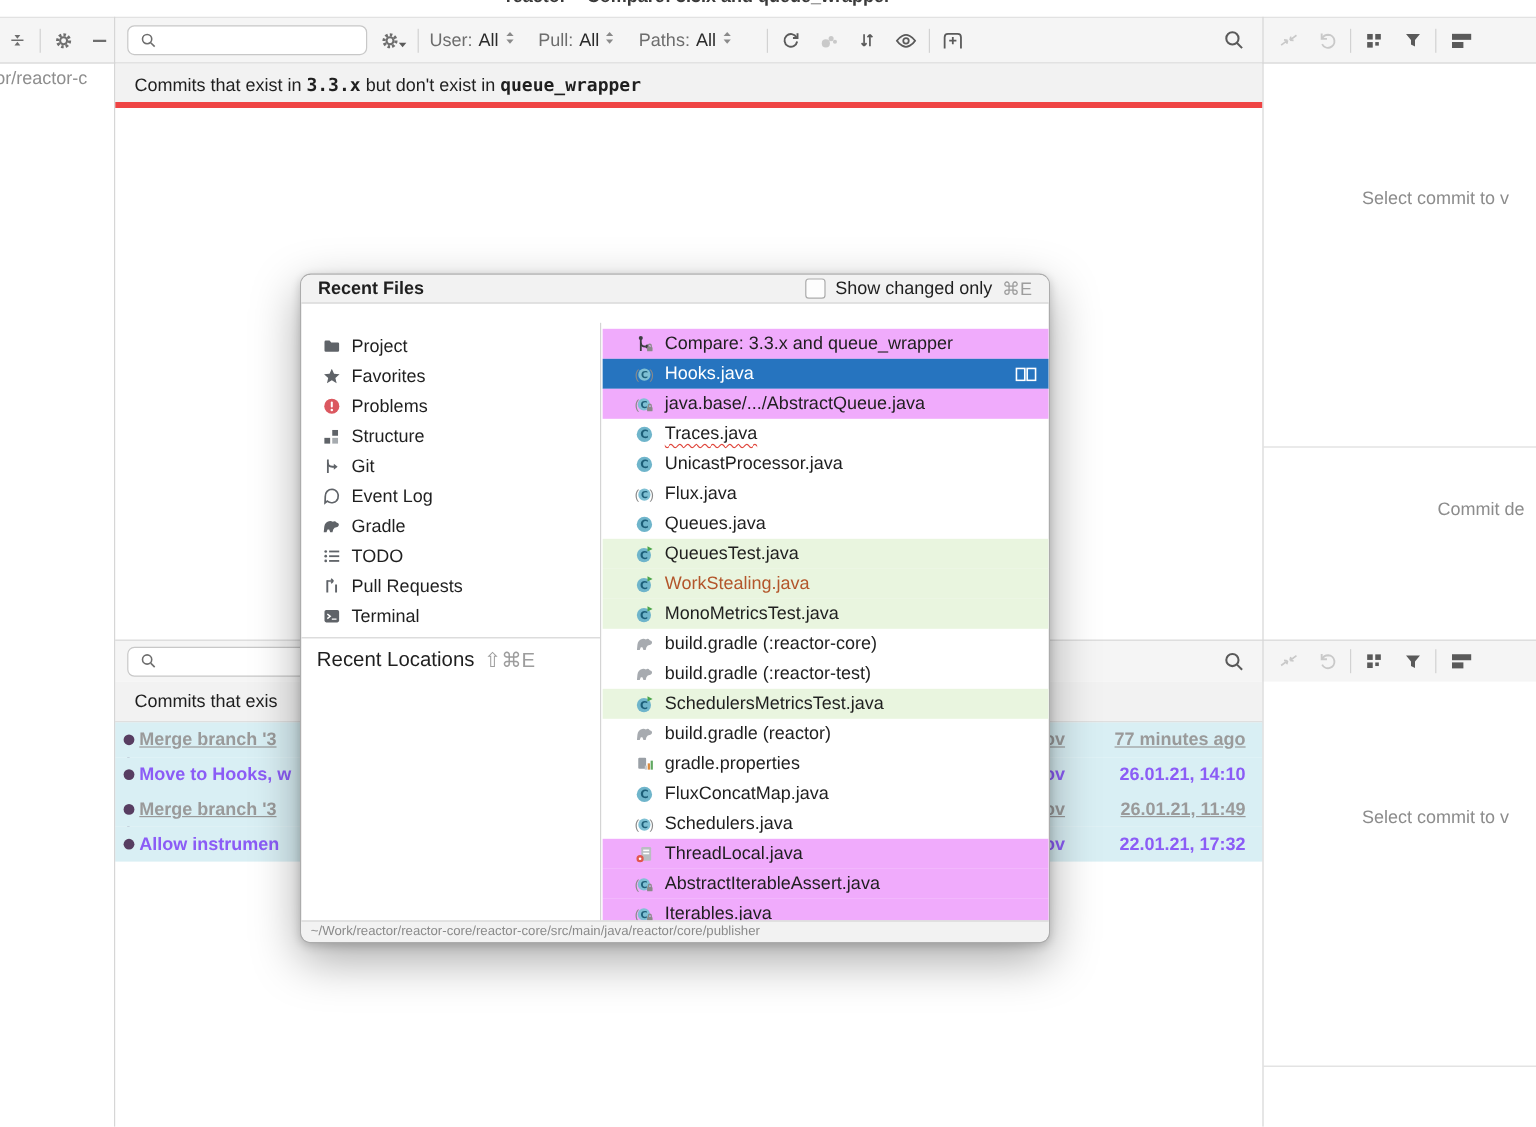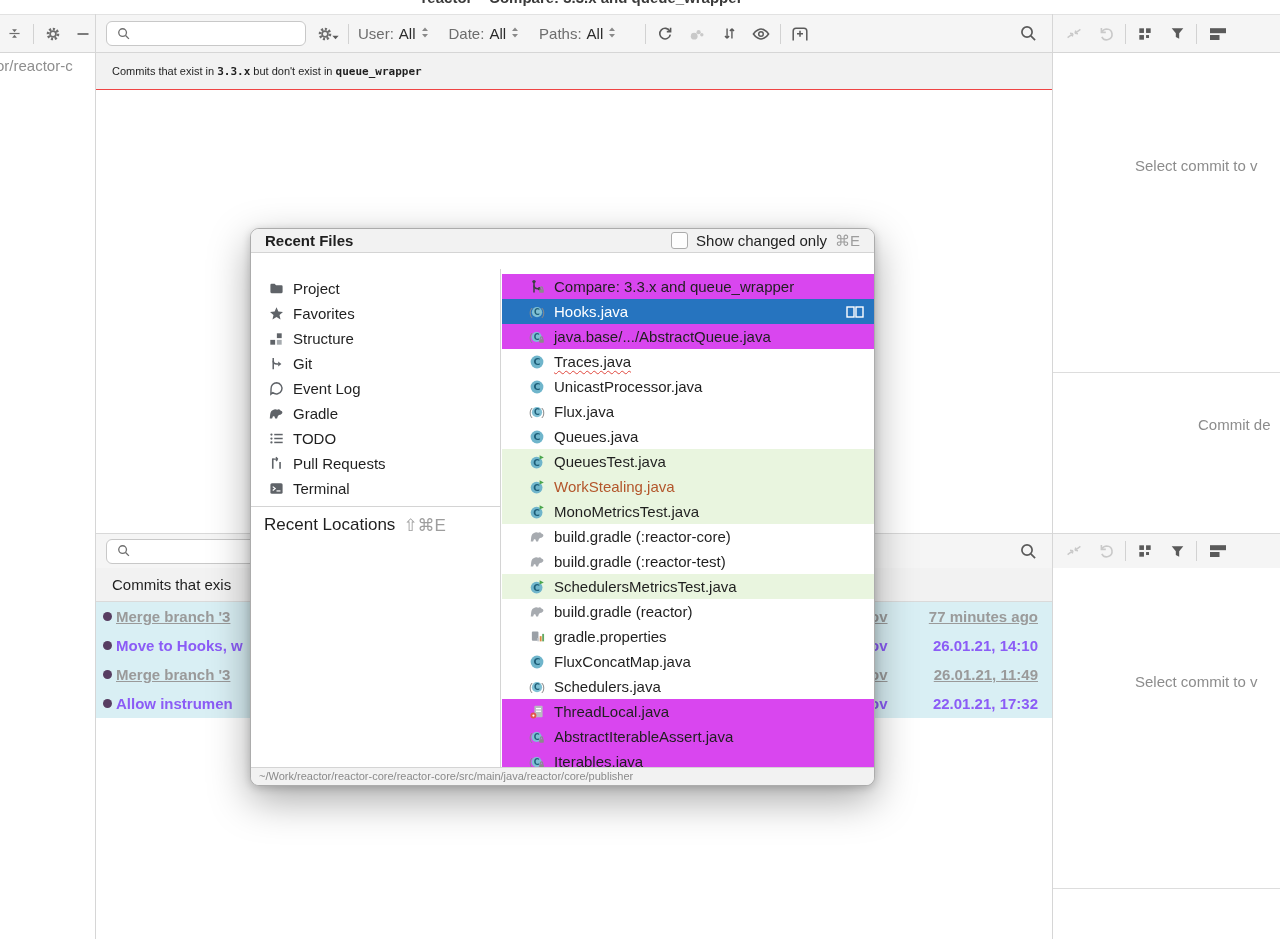--- a/index.html
+++ b/index.html
@@ -13,21 +13,21 @@
   .band{position:absolute;background:#F5F5F5;border-top:1px solid #E2E2E2;border-bottom:1px solid #D6D6D6;box-sizing:border-box;display:flex;align-items:center;}
   #top-band{top:14px;left:0;width:1280px;height:39px;}
   #rail-tools{display:flex;align-items:center;width:96px;flex:0 0 96px;}
   #main-toolbar{display:flex;align-items:center;flex:0 0 956px;width:956px;height:100%;}
   #right-toolbar{display:flex;align-items:center;flex:1;height:100%;padding-left:12px;}
   .vline{position:absolute;width:1px;background:#D6D6D6;z-index:2;}
   #vline-left{left:95px;top:14px;bottom:0;}
   #vline-right{left:1052px;top:14px;bottom:0;}
   #rail-path{position:absolute;left:0;top:57px;width:93px;overflow:hidden;font-size:15px;color:#8E8E8E;white-space:nowrap;}
   #rail-path span{margin-left:-4px;display:inline-block;}
-  #top-header{position:absolute;left:96px;top:53px;width:956px;height:37px;background:#F2F2F2;border-bottom:1px solid #ef4444;box-sizing:border-box;line-height:36px;padding-left:16px;font-size:11px;white-space:nowrap;overflow:hidden;}
+  #top-header{position:absolute;left:96px;top:53px;width:956px;height:37px;background:#F2F2F2;border-bottom:5px solid #ef4444;box-sizing:border-box;line-height:36px;padding-left:16px;font-size:15px;white-space:nowrap;overflow:hidden;}
   #bottom-band{top:533px;left:96px;width:1184px;height:35px;border-top:1px solid #D9D9D9;border-bottom:none;}
   .band-left{display:flex;align-items:center;width:956px;flex:0 0 956px;height:100%;}
   .band-right{display:flex;align-items:center;flex:1;height:100%;padding-left:12px;}
   #bottom-header{position:absolute;left:96px;top:568px;width:956px;height:34px;background:#F2F2F2;border-bottom:1px solid #DADADA;box-sizing:border-box;line-height:33px;padding-left:16px;font-size:15px;white-space:nowrap;overflow:hidden;}
   
   .searchbox{display:flex;align-items:center;gap:5px;width:200px;height:25px;background:#fff;border:1px solid #C8C8C8;border-radius:6px;margin-left:10px;padding-left:7px;box-sizing:border-box;}
   
   .tbi{display:inline-flex;align-items:center;justify-content:center;width:20px;height:22px;position:relative;}
   .vsep{width:1px;height:20px;background:#D2D2D2;margin:0 9px;flex:0 0 1px;}
   .filter{display:flex;align-items:center;margin-right:20px;font-size:15px;color:#6d6d6d;white-space:nowrap;}
@@ -53,21 +53,21 @@
   #popup-header-right{margin-left:auto;display:flex;align-items:center;gap:8px;padding-right:14px;font-size:15px;}
   #chk{width:15px;height:15px;border:1px solid #ABABAB;border-radius:3px;background:#FDFDFD;}
   .shortcut{color:#9D9D9D;}
   #popup-left{position:absolute;left:0;top:40px;width:250px;bottom:18px;border-right:1px solid #D4D4D4;box-sizing:border-box;padding-top:7px;}
   .tool-item{height:25px;display:flex;align-items:center;gap:9px;padding-left:17px;font-size:15px;}
   .licon{width:16px;height:16px;display:inline-flex;align-items:center;justify-content:center;flex:0 0 16px;}
   #left-sep{height:1px;background:#D4D4D4;margin:5px 0;}
   #recent-loc{height:26px;display:flex;align-items:center;gap:8px;padding-left:13px;font-size:17px;}
   #popup-files{position:absolute;left:251px;top:40px;right:0;bottom:18px;padding-top:5px;overflow:hidden;}
   .file-row{height:25px;display:flex;align-items:center;gap:9px;padding:0 10px 0 27px;font-size:15px;white-space:nowrap;}
-  .bg-cream{background:#d946ef;}
+  .bg-cream{background:#f0abfc;}
   .bg-green{background:#E9F5DF;}
   .bg-selected{background:#2674BF;color:#fff;}
   .rust{color:#B3562B;}
   .wavy{text-decoration:underline wavy #E0483E 1px;text-underline-offset:3px;}
   .split-btn{margin-left:auto;display:inline-flex;}
   #popup-footer{position:absolute;left:0;right:0;bottom:0;height:18px;background:#F2F2F2;border-top:1px solid #D4D4D4;box-sizing:border-box;font-size:11px;color:#8A8A8A;line-height:17px;padding-left:8px;white-space:nowrap;overflow:hidden;}
 </style>
 </head>
 <body>
 
@@ -121,21 +121,21 @@
     <span class="vsep"></span>
     <span class="filter">
       <span>User:</span>
       <b>All</b>
       <span><svg viewBox="0 0 8 13" width="8" height="13" style="margin-left:2px">
             <path d="M1 5 L4 1.6 L7 5 Z" fill="#8a8a8a"></path>
             <path d="M1 8 L4 11.4 L7 8 Z" fill="#8a8a8a"></path>
           </svg></span>
     </span>
     <span class="filter">
-      <span>Date:</span>
+      <span>Pull:</span>
       <b>All</b>
       <span><svg viewBox="0 0 8 13" width="8" height="13" style="margin-left:2px">
             <path d="M1 5 L4 1.6 L7 5 Z" fill="#8a8a8a"></path>
             <path d="M1 8 L4 11.4 L7 8 Z" fill="#8a8a8a"></path>
           </svg></span>
     </span>
     <span class="filter">
       <span>Paths:</span>
       <b>All</b>
       <span><svg viewBox="0 0 8 13" width="8" height="13" style="margin-left:2px">
@@ -350,20 +350,30 @@
         <div class="tool-item">
           <span class="licon">
             <svg viewBox="0 0 16 16" width="15" height="15">
               <path d="M8 1.4 L10 5.9 L14.9 6.3 L11.2 9.5 L12.3 14.3 L8 11.7 L3.7 14.3 L4.8 9.5 L1.1 6.3 L6 5.9 Z" fill="#5F6368"></path>
             </svg>
           </span>
           <span>Favorites</span>
         </div>
         <div class="tool-item">
           <span class="licon">
+            <svg viewBox="0 0 16 16" width="15" height="15">
+              <circle cx="8" cy="8" r="6.7" fill="#DB5860"></circle>
+              <rect x="7.1" y="3.8" width="1.8" height="5.4" rx="0.9" fill="#fff"></rect>
+              <circle cx="8" cy="11.4" r="1.1" fill="#fff"></circle>
+            </svg>
+          </span>
+          <span>Problems</span>
+        </div>
+        <div class="tool-item">
+          <span class="licon">
             <svg viewBox="0 0 16 16" width="14" height="14">
               <rect x="1.5" y="9" width="5.5" height="5.5" fill="#5F6368"></rect>
               <rect x="9" y="9" width="5.5" height="5.5" fill="#A6ABAF"></rect>
               <rect x="9" y="1.5" width="5.5" height="5.5" fill="#5F6368"></rect>
             </svg>
           </span>
           <span>Structure</span>
         </div>
         <div class="tool-item">
           <span class="licon">

